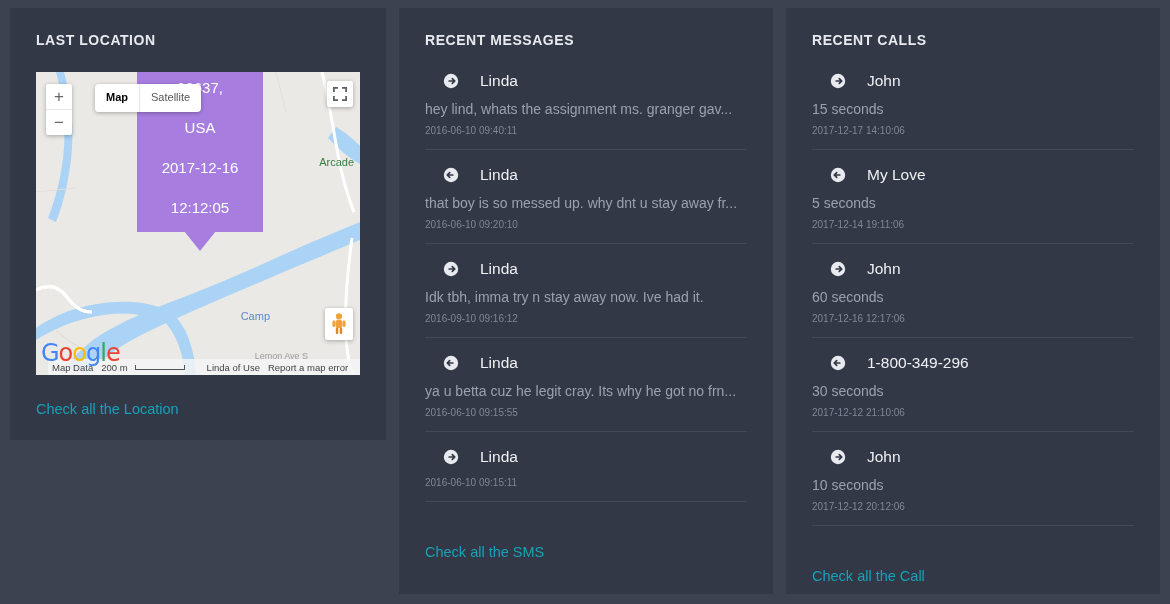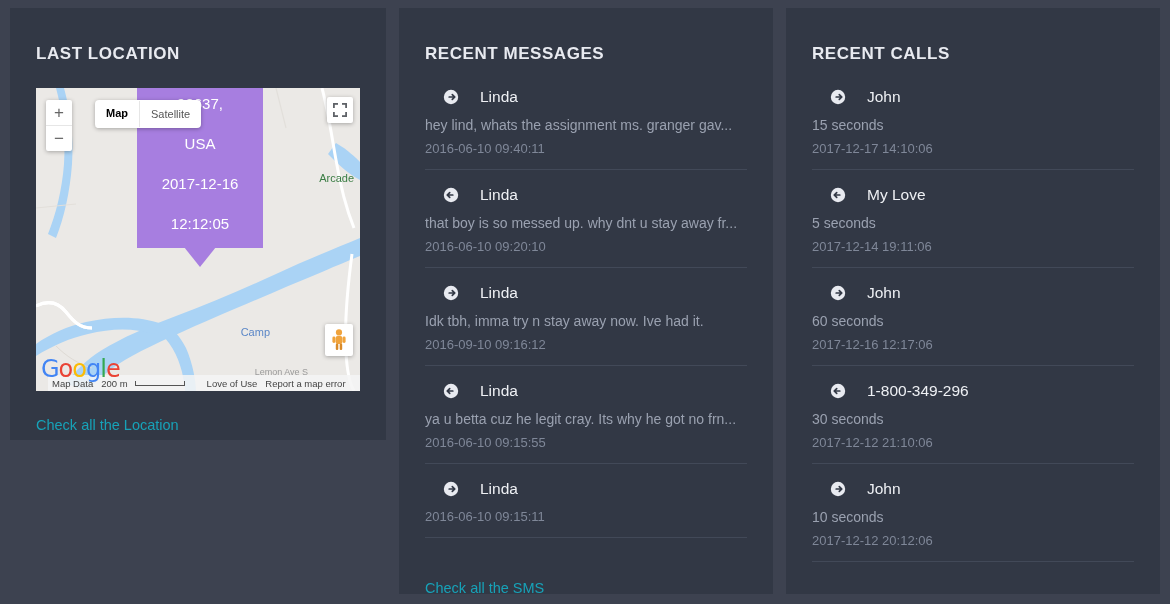--- a/index.html
+++ b/index.html
@@ -26,24 +26,24 @@
     background: #323845;
     box-sizing: border-box;
     position: relative;
   }
   .card--location { width: 376px; height: 432px; padding: 24px 26px 0 26px; }
   .card--messages { width: 376px; height: 586px; padding: 24px 26px 0 26px; }
   .card--calls    { width: 376px; height: 586px; padding: 24px 26px 0 26px; }
 
   .card-title {
     color: #e8eaf0;
-    font-size: 17px;
+    font-size: 14px;
     font-weight: bold;
     letter-spacing: 0.55px;
-    margin: 12px 0 24px 0;
+    margin: 0 0 24px 0;
     text-transform: uppercase;
   }
 
   
   .map {
     position: relative;
     width: 324px;
     height: 303px;
     background: #ebe9e6;
     overflow: hidden;
@@ -53,21 +53,20 @@
 
   .map-type-ctrl {
     position: absolute;
     top: 12px; left: 59px;
     display: flex;
     background: #fff;
     border-radius: 4px;
     box-shadow: 0 1px 4px rgba(0,0,0,.3);
     overflow: hidden;
     z-index: 6;
-    align-items: center;
   }
   .map-type-btn {
     font-size: 11px;
     padding: 7px 11px;
     color: #565656;
     cursor: pointer;
     user-select: none;
   }
   .map-type-btn.active { color: #000; font-weight: bold; border-bottom: 2px solid #fff; }
   .map-type-btn + .map-type-btn { border-left: 1px solid #e6e6e6; }
@@ -226,21 +225,21 @@
   .li-body {
     color: #9aa1b0;
     font-size: 14px;
     margin-bottom: 8px;
     white-space: nowrap;
     overflow: hidden;
     text-overflow: ellipsis;
   }
   .li-time {
     color: #7f8798;
-    font-size: 13px;
+    font-size: 10px;
   }
   .list-item:last-child { }
 </style>
 </head>
 <body>
 
 <div class="dashboard">
 
   <section class="card card--location">
     <h2 class="card-title">LAST LOCATION</h2>
@@ -320,21 +319,21 @@
           <rect x="8.7" y="14.6" width="2.5" height="6.4" rx="1.1" fill="#d98a28"></rect>
         </svg>
       </div>
 
       <div class="google-logo"><span class="gl-b">G</span><span class="gl-r">o</span><span class="gl-y">o</span><span class="gl-b">g</span><span class="gl-g">l</span><span class="gl-r">e</span></div>
 
       <div class="map-bottombar">
         <span class="mb-item">Map Data</span>
         <span class="mb-item">200 m</span>
         <span class="map-scale-bar"></span>
-        <span class="mb-item" style="margin-left:18px">Love of Use</span>
+        <span class="mb-item" style="margin-left:18px">Linda of Use</span>
         <span class="mb-item">Report a map error</span>
       </div>
     </div>
 
     <a class="check-link" href="#">Check all the Location</a>
   </section>
 
   <section class="card card--messages">
     <h2 class="card-title">RECENT MESSAGES</h2>
     <div class="list" id="messages-list">

